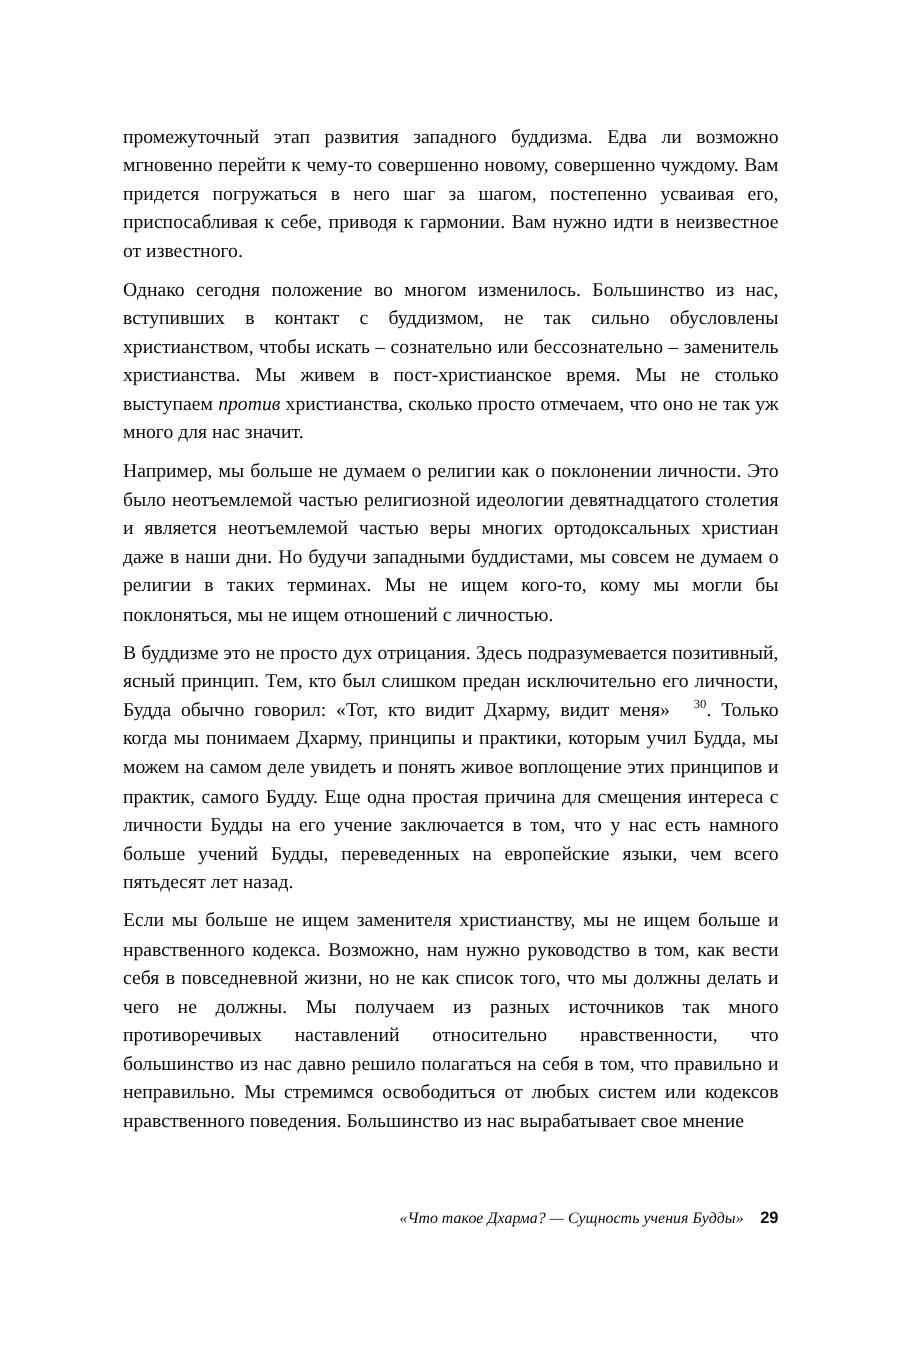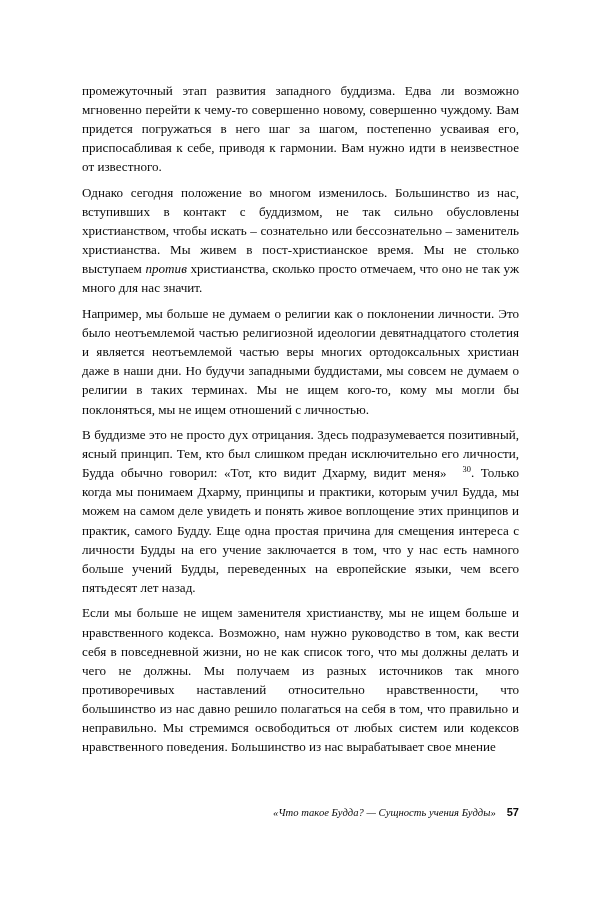--- a/index.html
+++ b/index.html
@@ -87,17 +87,17 @@
 
     <p class="para">Например, мы больше не думаем о религии как о поклонении личности. Это было неотъемлемой частью религиозной идеологии девятнадцатого столетия и является неотъемлемой частью веры многих ортодоксальных христиан даже в наши дни. Но будучи западными буддистами, мы совсем не думаем о религии в таких терминах. Мы не ищем кого-то, кому мы могли бы поклоняться, мы не ищем отношений с личностью.</p>
 
     <p class="para"><span>В буддизме это не просто дух отрицания. Здесь подразумевается позитивный, ясный принцип. Тем, кто был слишком предан исключительно его личности, Будда обычно говорил: «Тот, кто видит Дхарму, видит меня»</span><sup class="footnote-ref">30</sup><span>. Только когда мы понимаем Дхарму, принципы и практики, которым учил Будда, мы можем на самом деле увидеть и понять живое воплощение этих принципов и практик, самого Будду. Еще одна простая причина для смещения интереса с личности Будды на его учение заключается в том, что у нас есть намного больше учений Будды, переведенных на европейские языки, чем всего пятьдесят лет назад.</span></p>
 
     <p class="para">Если мы больше не ищем заменителя христианству, мы не ищем больше и нравственного кодекса. Возможно, нам нужно руководство в том, как вести себя в повседневной жизни, но не как список того, что мы должны делать и чего не должны. Мы получаем из разных источников так много противоречивых наставлений относительно нравственности, что большинство из нас давно решило полагаться на себя в том, что правильно и неправильно. Мы стремимся освободиться от любых систем или кодексов нравственного поведения. Большинство из нас вырабатывает свое мнение</p>
 
   </div>
 
   <div class="footer">
-    <span class="footer-title">«Что такое Будда? — Сущность учения Будды»</span>
-    <span class="footer-pagenum">57</span>
+    <span class="footer-title">«Что такое Дхарма? — Сущность учения Будды»</span>
+    <span class="footer-pagenum">29</span>
   </div>
 
 </div>
 
 </body></html>

